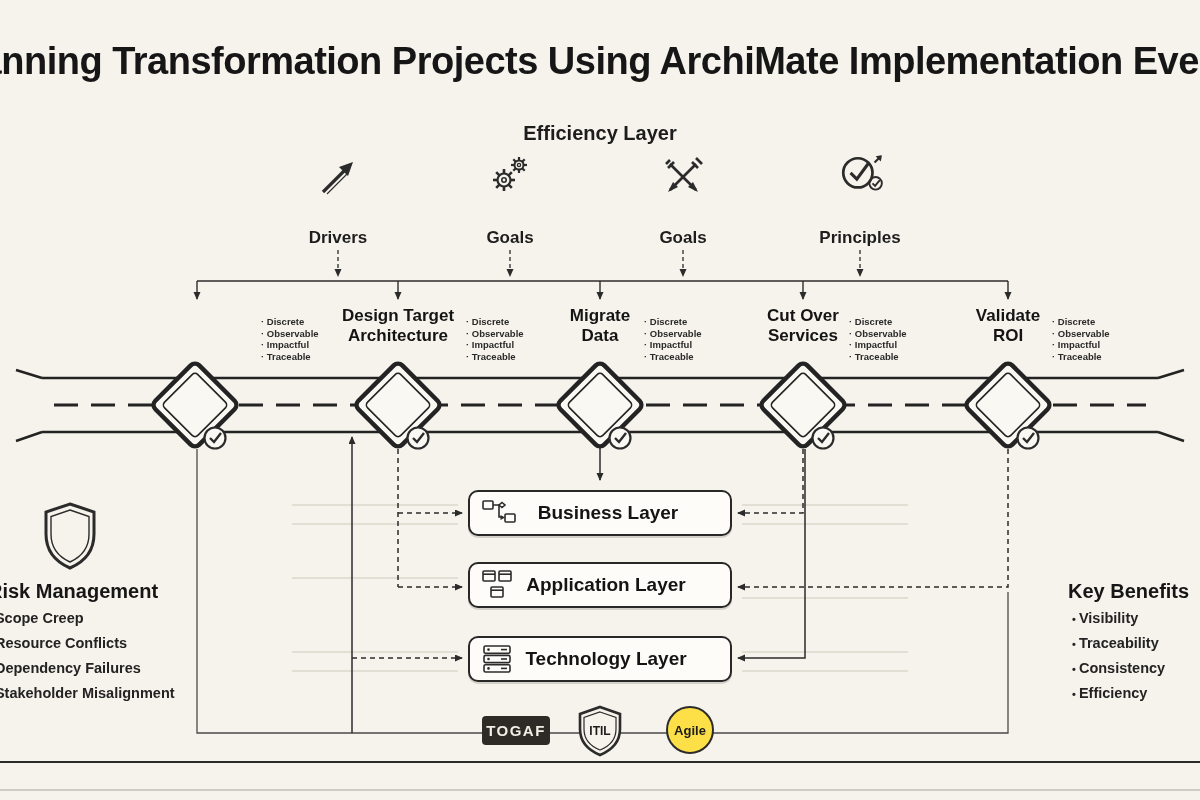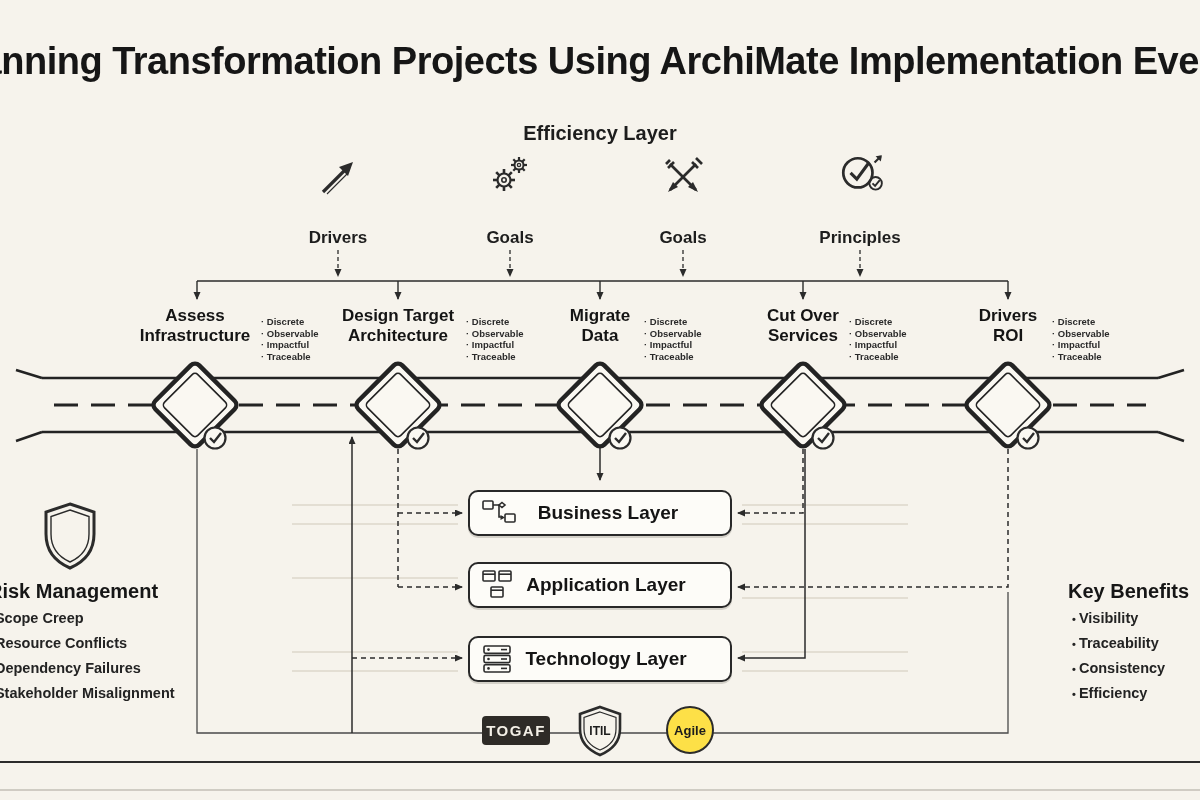--- a/index.html
+++ b/index.html
@@ -221,21 +221,20 @@
   <svg class="abs" style="left:837px;top:152px" width="48" height="48" viewBox="0 0 46 46">
     <circle cx="20" cy="20" r="14" stroke="#2b2b2b" stroke-width="2.6" fill="none"></circle>
     <polyline points="13,20 19,26 30,11" stroke="#2b2b2b" stroke-width="3" fill="none"></polyline>
     <path d="M36,10 L42,4" stroke="#2b2b2b" stroke-width="2" fill="none"></path>
     <polygon points="43,3 37,4 42,9" fill="#2b2b2b"></polygon>
     <circle cx="37" cy="30" r="6" stroke="#2b2b2b" stroke-width="1.8" fill="none"></circle>
     <polyline points="34,30 36.5,32.5 41,27" stroke="#2b2b2b" stroke-width="1.8" fill="none"></polyline>
   </svg>
   <div class="motiv-label" style="left:810px">Principles</div>
 
-  <div class="event-title" style="left:133px;width:124px">Assess Infrastructure</div>
   <div class="event-attrs" style="left:261px">
     <div>Discrete</div>
     <div>Observable</div>
     <div>Impactful</div>
     <div>Traceable</div>
   </div>
 
   <div class="event-title" style="left:334px;width:128px">Design Target Architecture</div>
   <div class="event-attrs" style="left:466px">
     <div>Discrete</div>
@@ -253,21 +252,21 @@
   </div>
 
   <div class="event-title" style="left:761px;width:84px">Cut Over Services</div>
   <div class="event-attrs" style="left:849px">
     <div>Discrete</div>
     <div>Observable</div>
     <div>Impactful</div>
     <div>Traceable</div>
   </div>
 
-  <div class="event-title" style="left:968px;width:80px">Drivers ROI</div>
+  <div class="event-title" style="left:968px;width:80px">Validate ROI</div>
   <div class="event-attrs" style="left:1052px">
     <div>Discrete</div>
     <div>Observable</div>
     <div>Impactful</div>
     <div>Traceable</div>
   </div>
 
   <div class="layer-box" style="top:490px">
     <svg width="34" height="28" viewBox="0 0 34 28">
       <g stroke="#2b2b2b" stroke-width="1.6" fill="none">

